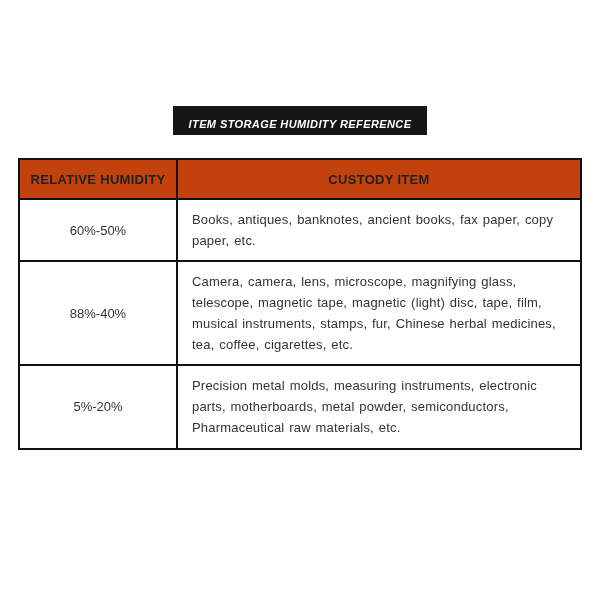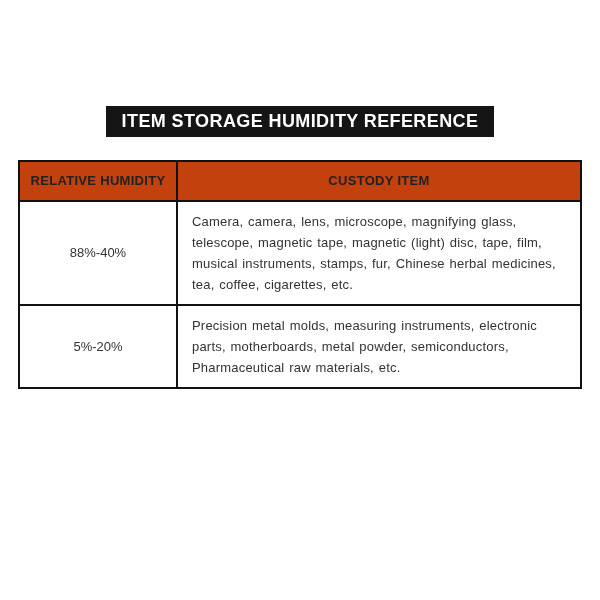--- a/index.html
+++ b/index.html
@@ -16,25 +16,26 @@
     overflow: hidden;
   }
   .banner-wrap {
     padding-top: 106px;
     text-align: center;
   }
   .title-banner {
     display: inline-block;
     background: #151515;
     color: #ffffff;
-    font-size: 18px;
+    font-size: 11px;
     font-weight: bold;
     letter-spacing: 0.4px;
-    padding: 6px 16px 5px 16px;
+    padding: 12px 16px 5px 16px;
     line-height: 1.1;
+    font-style: italic;
   }
   table.humidity-table {
     width: 564px;
     margin: 23px auto 0 auto;
     border-collapse: collapse;
     table-layout: fixed;
   }
   table.humidity-table,
   table.humidity-table th,
   table.humidity-table td {
@@ -84,20 +85,24 @@
       <col class="col-items">
     </colgroup>
     <thead>
       <tr>
         <th>RELATIVE HUMIDITY</th>
         <th>CUSTODY ITEM</th>
       </tr>
     </thead>
     <tbody>
       <tr>
+        <td class="humidity-cell">60%-50%</td>
+        <td class="items-cell">Books, antiques, banknotes, ancient books, fax paper, copy paper, etc.</td>
+      </tr>
+      <tr>
         <td class="humidity-cell">88%-40%</td>
         <td class="items-cell">Camera, camera, lens, microscope, magnifying glass, telescope, magnetic tape, magnetic (light) disc, tape, film, musical instruments, stamps, fur, Chinese herbal medicines, tea, coffee, cigarettes, etc.</td>
       </tr>
       <tr>
         <td class="humidity-cell">5%-20%</td>
         <td class="items-cell">Precision metal molds, measuring instruments, electronic parts, motherboards, metal powder, semiconductors, Pharmaceutical raw materials, etc.</td>
       </tr>
     </tbody>
   </table>
 

